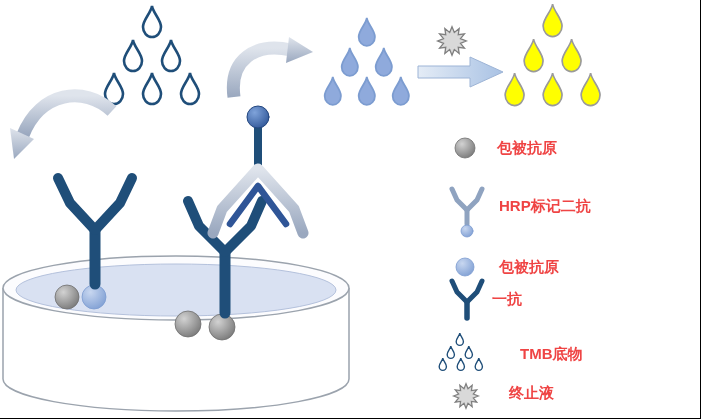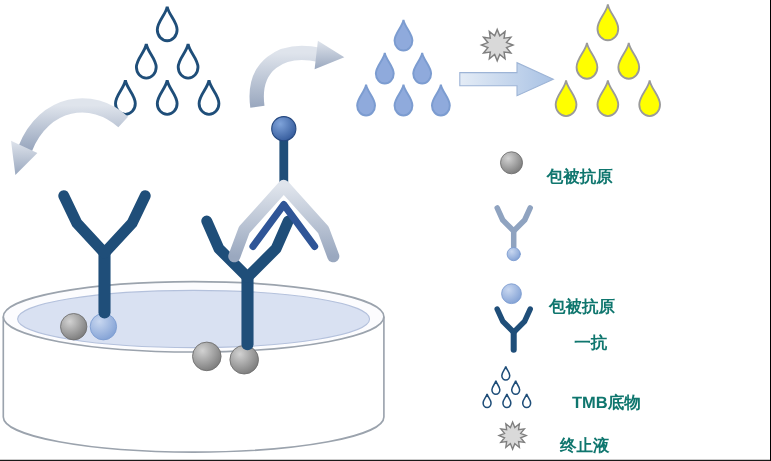--- a/index.html
+++ b/index.html
@@ -10,24 +10,23 @@
     border-right:1px solid #000;
     border-bottom:1px solid #000;
     box-sizing:border-box;
     overflow:hidden;
     font-family:"Liberation Sans",sans-serif;
   }
   #diagram-svg{position:absolute;left:0;top:0;}
   .lbl{
     position:absolute;
     font:700 15px "Liberation Sans",sans-serif;
-    color:#0f766e;
+    color:#ef4444;
     white-space:nowrap;
     line-height:18px;
-    margin-top:13px;
   }
 </style>
 </head>
 <body>
 
 <div id="canvas">
 
   <svg id="diagram-svg" width="701" height="419" viewBox="0 0 701 419">
     <defs>
       <path id="drop" d="M12 0 C11 7 3 13.5 3 21 C3 26.5 7 31 12 31 C17 31 21 26.5 21 21 C21 13.5 13 7 12 0 Z"></path>
@@ -144,18 +143,19 @@
         <use href="#drop" transform="translate(464 346) scale(0.4)"></use>
       <use href="#drop" transform="translate(438 358) scale(0.4)"></use>
         <use href="#drop" transform="translate(456 358) scale(0.4)"></use>
         <use href="#drop" transform="translate(474 358) scale(0.4)"></use>
     </g>
 
     <use href="#burst" transform="translate(466 396) scale(0.95)" fill="#D9D9D9" stroke="#7F7F7F" stroke-width="1.3"></use>
   </svg>
 
   <div class="lbl" style="left:497px;top:139px">包被抗原</div>
+  <div class="lbl" style="left:499px;top:197px">HRP标记二抗</div>
   <div class="lbl" style="left:499px;top:258px">包被抗原</div>
-  <div class="lbl" style="left:522px;top:290px">一抗</div>
+  <div class="lbl" style="left:492px;top:290px">一抗</div>
   <div class="lbl" style="left:520px;top:345px">TMB底物</div>
   <div class="lbl" style="left:509px;top:384px">终止液</div>
 
 </div>
 
 </body></html>

